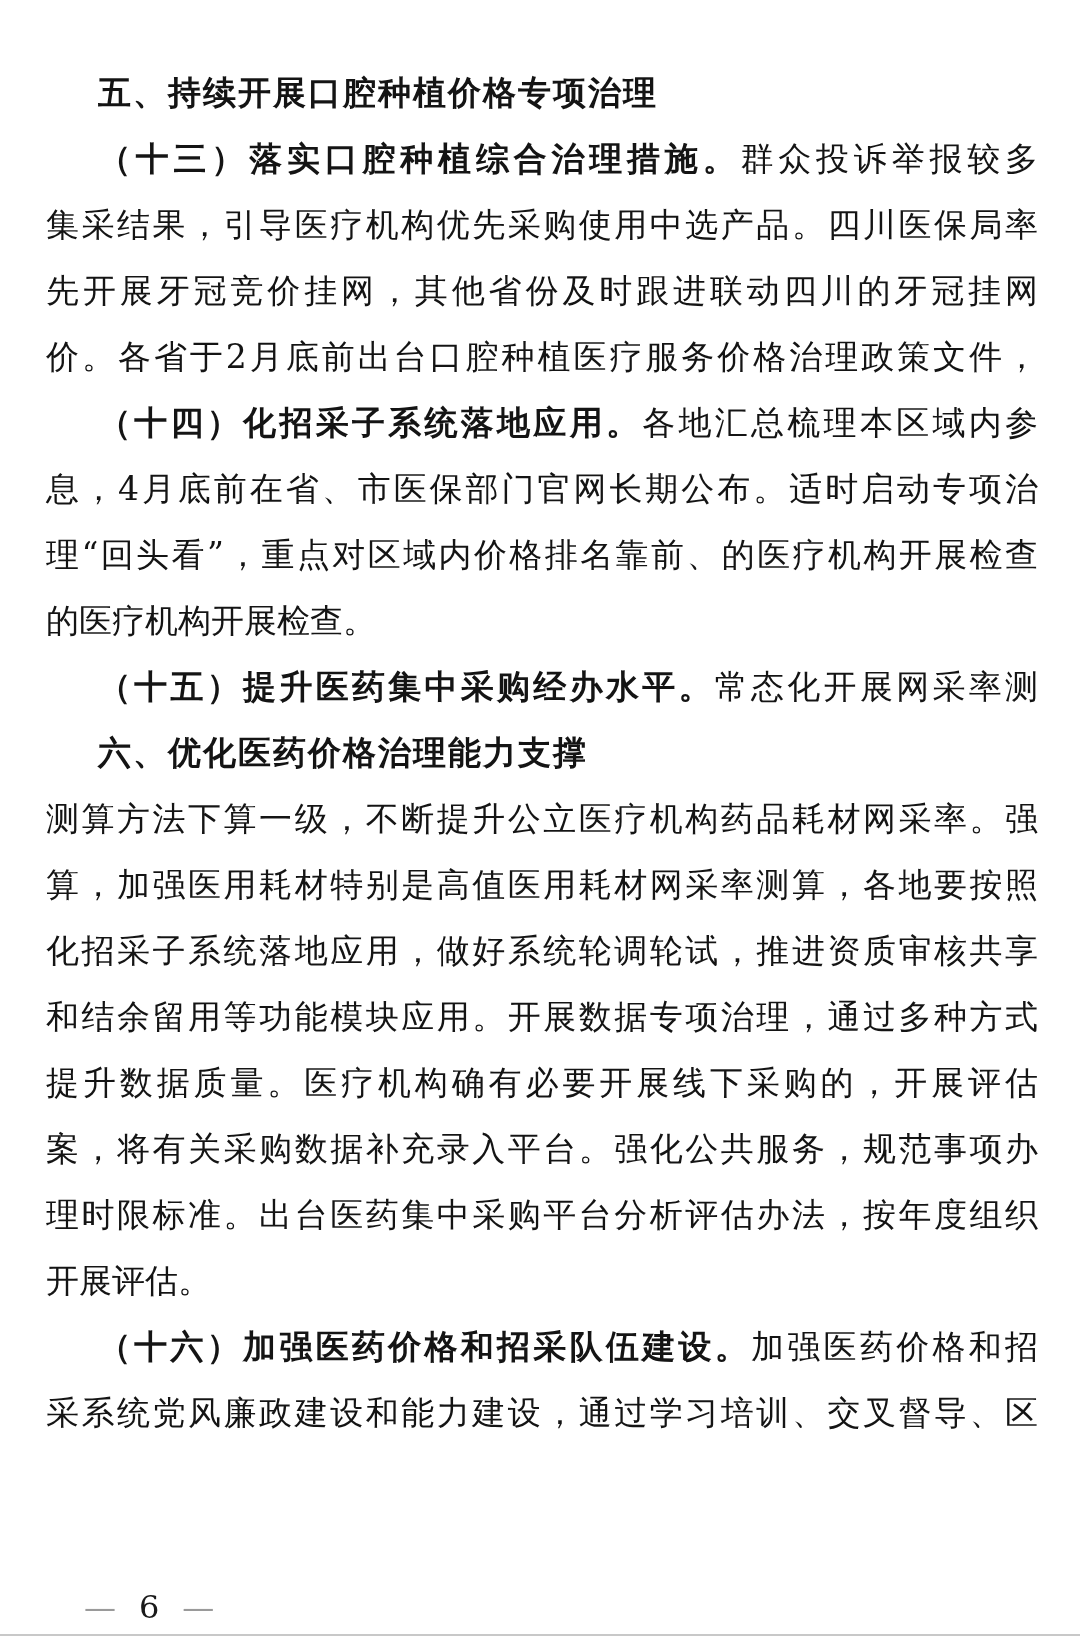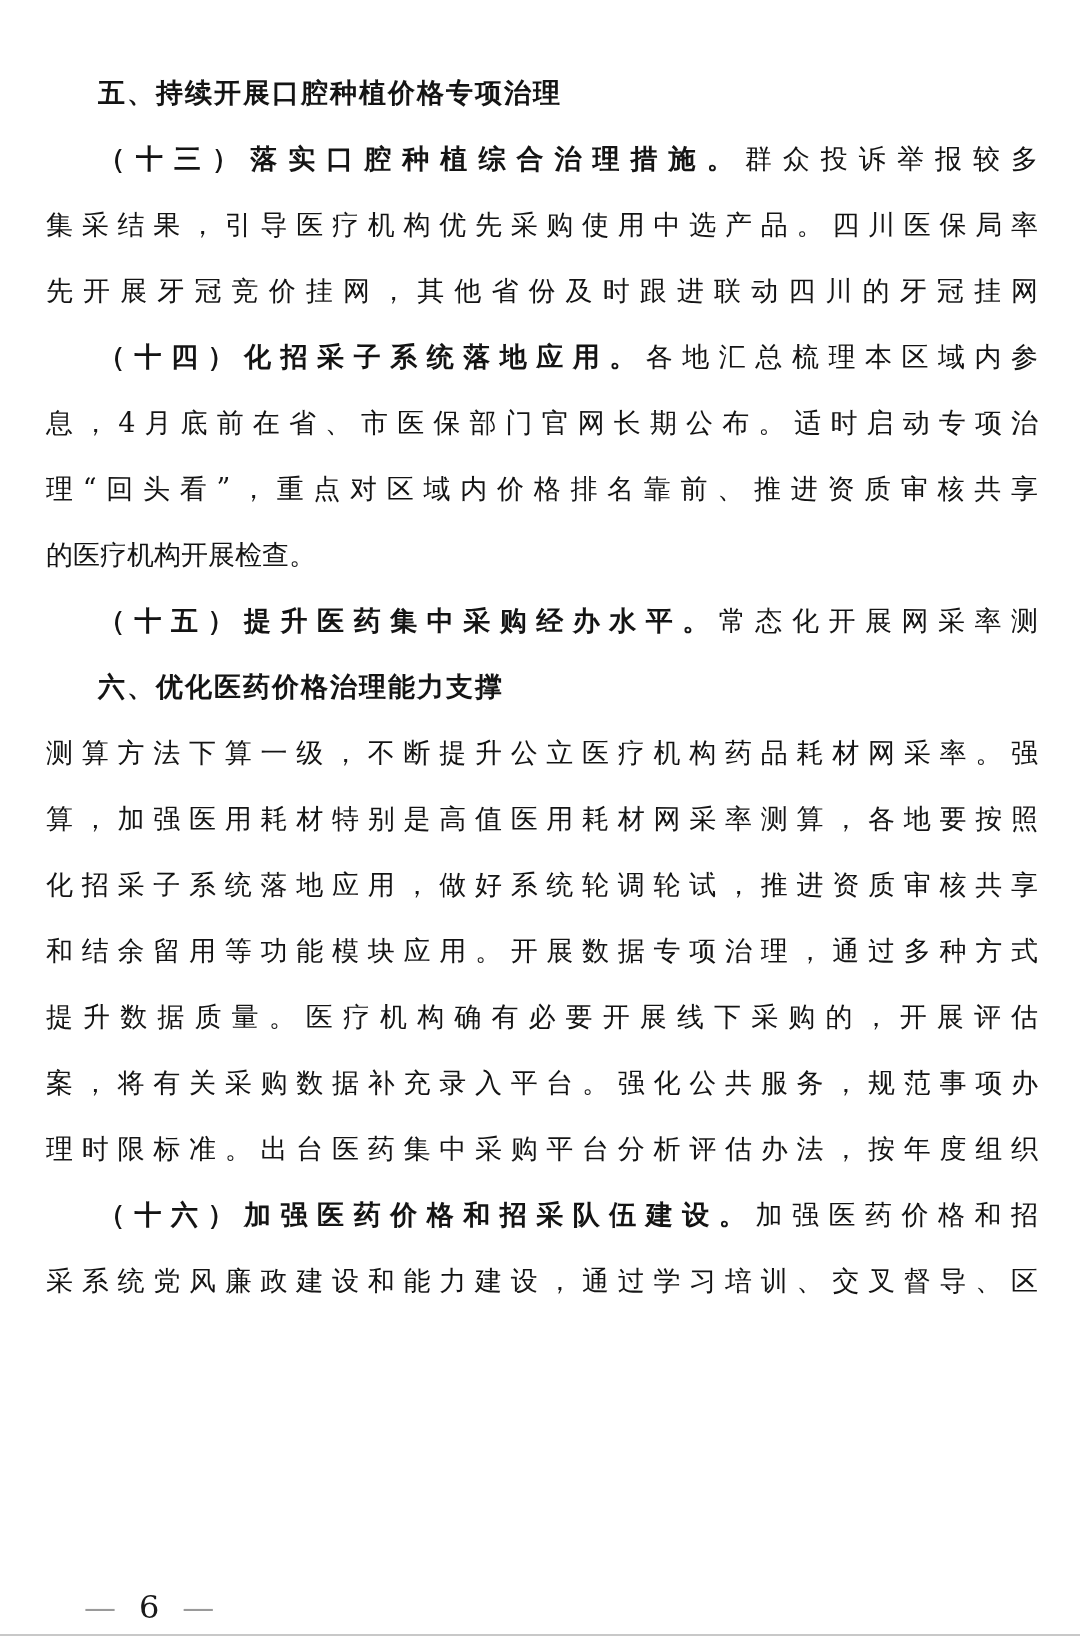--- a/index.html
+++ b/index.html
@@ -20,21 +20,21 @@
   }
   .content {
     position: absolute;
     top: 60px;
     left: 46px;
     right: 42px;
   }
   .line {
     height: 66px;
     line-height: 66px;
-    font-size: 27px;
+    font-size: 33px;
     text-align: justify;
     text-align-last: justify;
     text-justify: inter-character;
   }
   .line.end {
     text-align: left;
     text-align-last: left;
   }
   .line.indent {
     text-indent: 52px;
@@ -74,38 +74,40 @@
 
 <div class="page">
   <div class="content">
 
     <div class="line heading indent">五、持续开展口腔种植价格专项治理</div>
 
     <div class="line indent"><span class="lead">（十三）落实口腔种植综合治理措施。</span><span>群众投诉举报较多</span></div>
 
     <div class="line">集采结果，引导医疗机构优先采购使用中选产品。四川医保局率</div>
     <div class="line">先开展牙冠竞价挂网，其他省份及时跟进联动四川的牙冠挂网</div>
+    <div class="line">价。各省于2月底前出台口腔种植医疗服务价格治理政策文件，</div>
 
     <div class="line indent"><span class="lead">（十四）化招采子系统落地应用。</span><span>各地汇总梳理本区域内参</span></div>
 
     <div class="line">息，4月底前在省、市医保部门官网长期公布。适时启动专项治</div>
-    <div class="line">理“回头看”，重点对区域内价格排名靠前、推进资质审核共享</div>
+    <div class="line">理“回头看”，重点对区域内价格排名靠前、的医疗机构开展检查</div>
     <div class="line end">的医疗机构开展检查。</div>
 
     <div class="line indent"><span class="lead">（十五）提升医药集中采购经办水平。</span><span>常态化开展网采率测</span></div>
 
     <div class="line heading indent">六、优化医药价格治理能力支撑</div>
 
     <div class="line">测算方法下算一级，不断提升公立医疗机构药品耗材网采率。强</div>
     <div class="line">算，加强医用耗材特别是高值医用耗材网采率测算，各地要按照</div>
     <div class="line">化招采子系统落地应用，做好系统轮调轮试，推进资质审核共享</div>
     <div class="line">和结余留用等功能模块应用。开展数据专项治理，通过多种方式</div>
     <div class="line">提升数据质量。医疗机构确有必要开展线下采购的，开展评估</div>
     <div class="line">案，将有关采购数据补充录入平台。强化公共服务，规范事项办</div>
     <div class="line">理时限标准。出台医药集中采购平台分析评估办法，按年度组织</div>
+    <div class="line end">开展评估。</div>
 
     <div class="line indent"><span class="lead">（十六）加强医药价格和招采队伍建设。</span><span>加强医药价格和招</span></div>
 
     <div class="line">采系统党风廉政建设和能力建设，通过学习培训、交叉督导、区</div>
 
   </div>
 
   <div class="footer">
     <span class="dash">—</span>
     <span class="pagenum">6</span>

